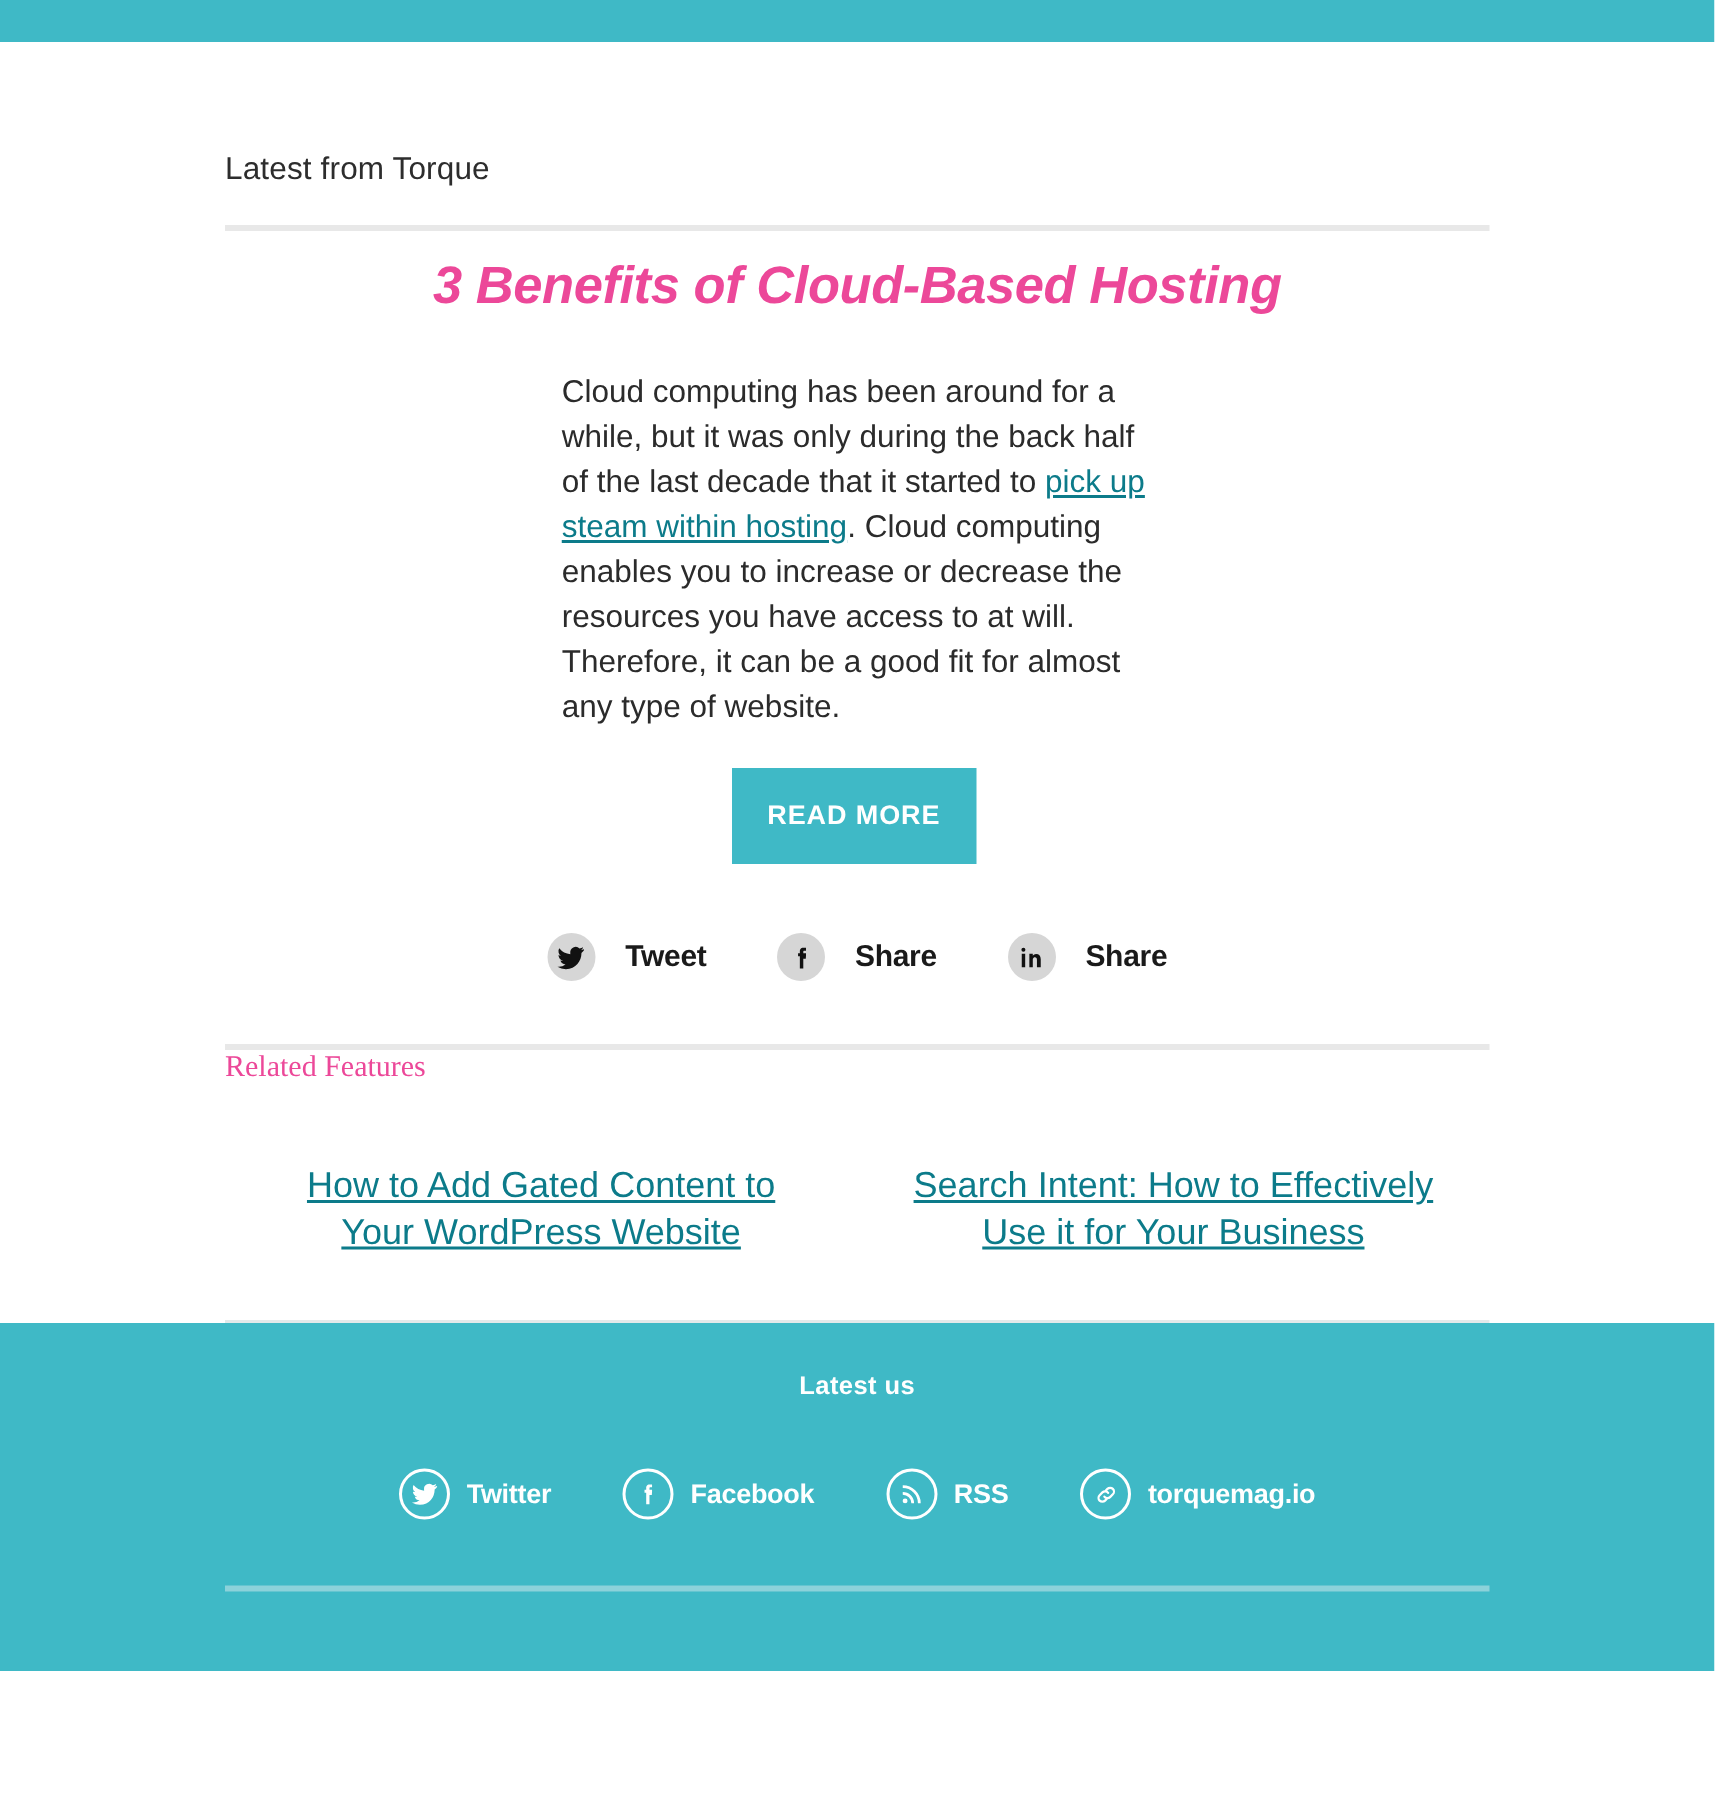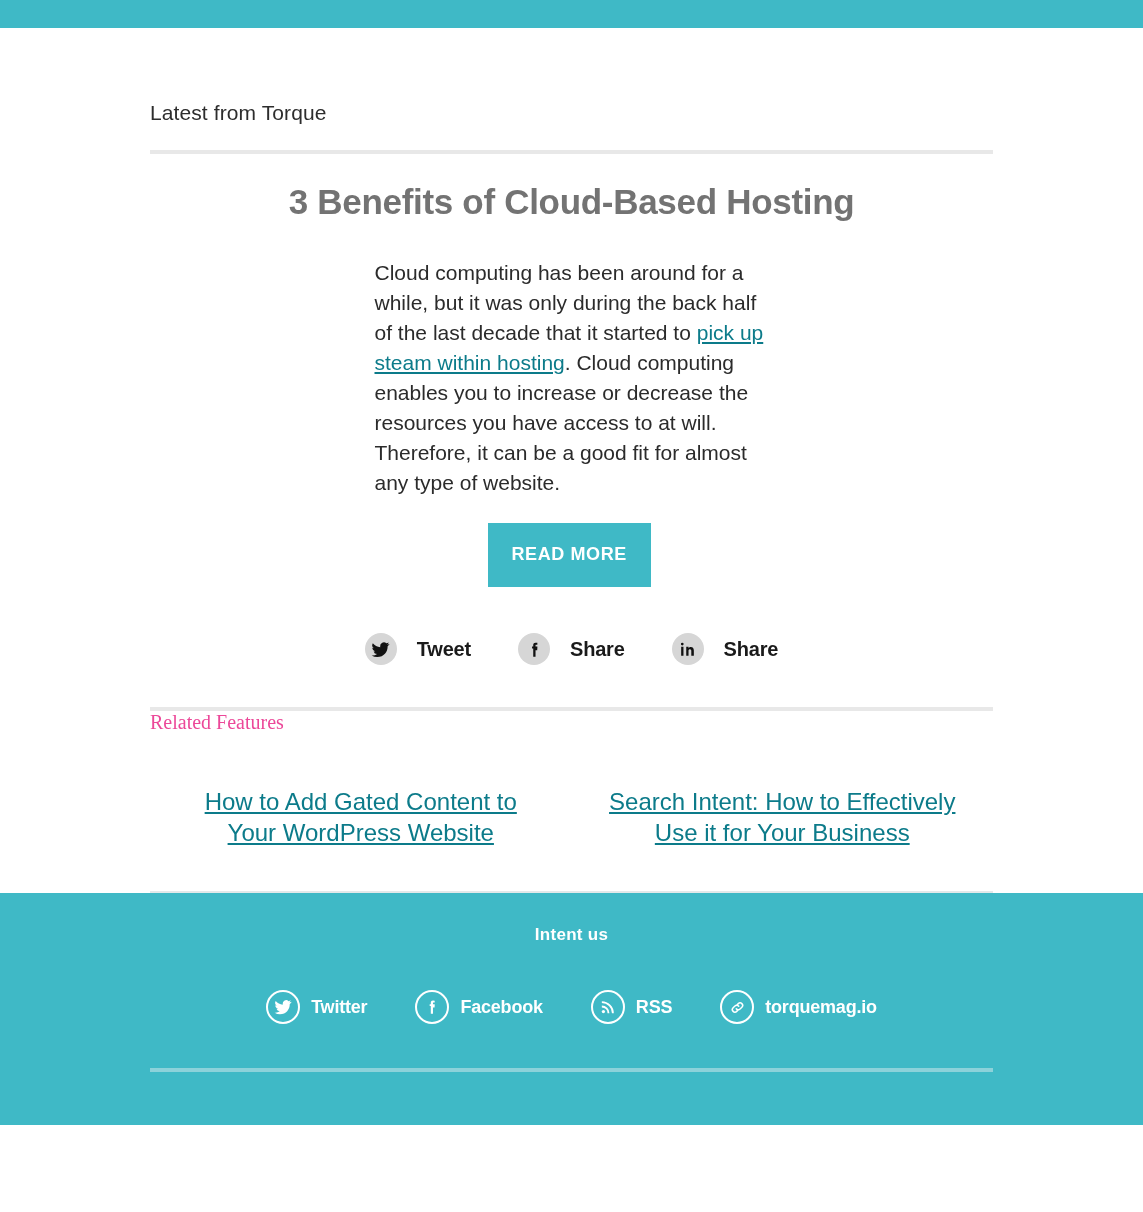--- a/index.html
+++ b/index.html
@@ -42,25 +42,26 @@
 
   .rule {
     height: 4px;
     background: #e8e8e8;
     margin-top: 25px;
   }
 
   .article-title {
     font-size: 35px;
     font-weight: bold;
-    color: #737373;
+    color: #ec4899;
     text-align: center;
     letter-spacing: -0.3px;
-    margin-top: 28px;
+    margin-top: 17px;
     line-height: 1.15;
+    font-style: italic;
   }
 
   .article-body {
     width: 394px;
     margin: 0 auto;
     margin-top: 36px;
     font-size: 21px;
     line-height: 30px;
     color: #2b2b2b;
   }
@@ -265,21 +266,21 @@
       <div class="feature-col">
         <a href="#" class="feature-link">Search Intent: How to Effectively Use it for Your Business</a>
       </div>
     </div>
 
     <div class="footer-top-line"></div>
   </div>
 
   <div class="footer">
     <div class="footer-inner">
-      <div class="follow-us">Intent us</div>
+      <div class="follow-us">Latest us</div>
 
       <div class="footer-social">
 
         <a href="#" class="fsoc">
           <span class="fsoc-circle">
             <svg width="18" height="18" viewBox="0 0 24 24" aria-hidden="true">
               <path fill="#ffffff" d="M23 4.9c-.8.4-1.7.7-2.6.8 1-.6 1.7-1.5 2-2.6-.9.5-1.9.9-3 1.1A4.6 4.6 0 0 0 11.6 8c0 .4 0 .7.1 1A13 13 0 0 1 2.3 4.1a4.6 4.6 0 0 0 1.4 6.2c-.7 0-1.4-.2-2-.6v.1c0 2.2 1.6 4.1 3.7 4.5-.4.1-.8.2-1.2.2-.3 0-.6 0-.9-.1a4.6 4.6 0 0 0 4.3 3.2 9.3 9.3 0 0 1-5.7 2c-.4 0-.7 0-1.1-.1a13 13 0 0 0 7.1 2.1c8.5 0 13.1-7 13.1-13.1v-.6c.9-.7 1.7-1.5 2.3-2.4z"></path>
             </svg>
           </span>
           <span class="fsoc-label">Twitter</span>

